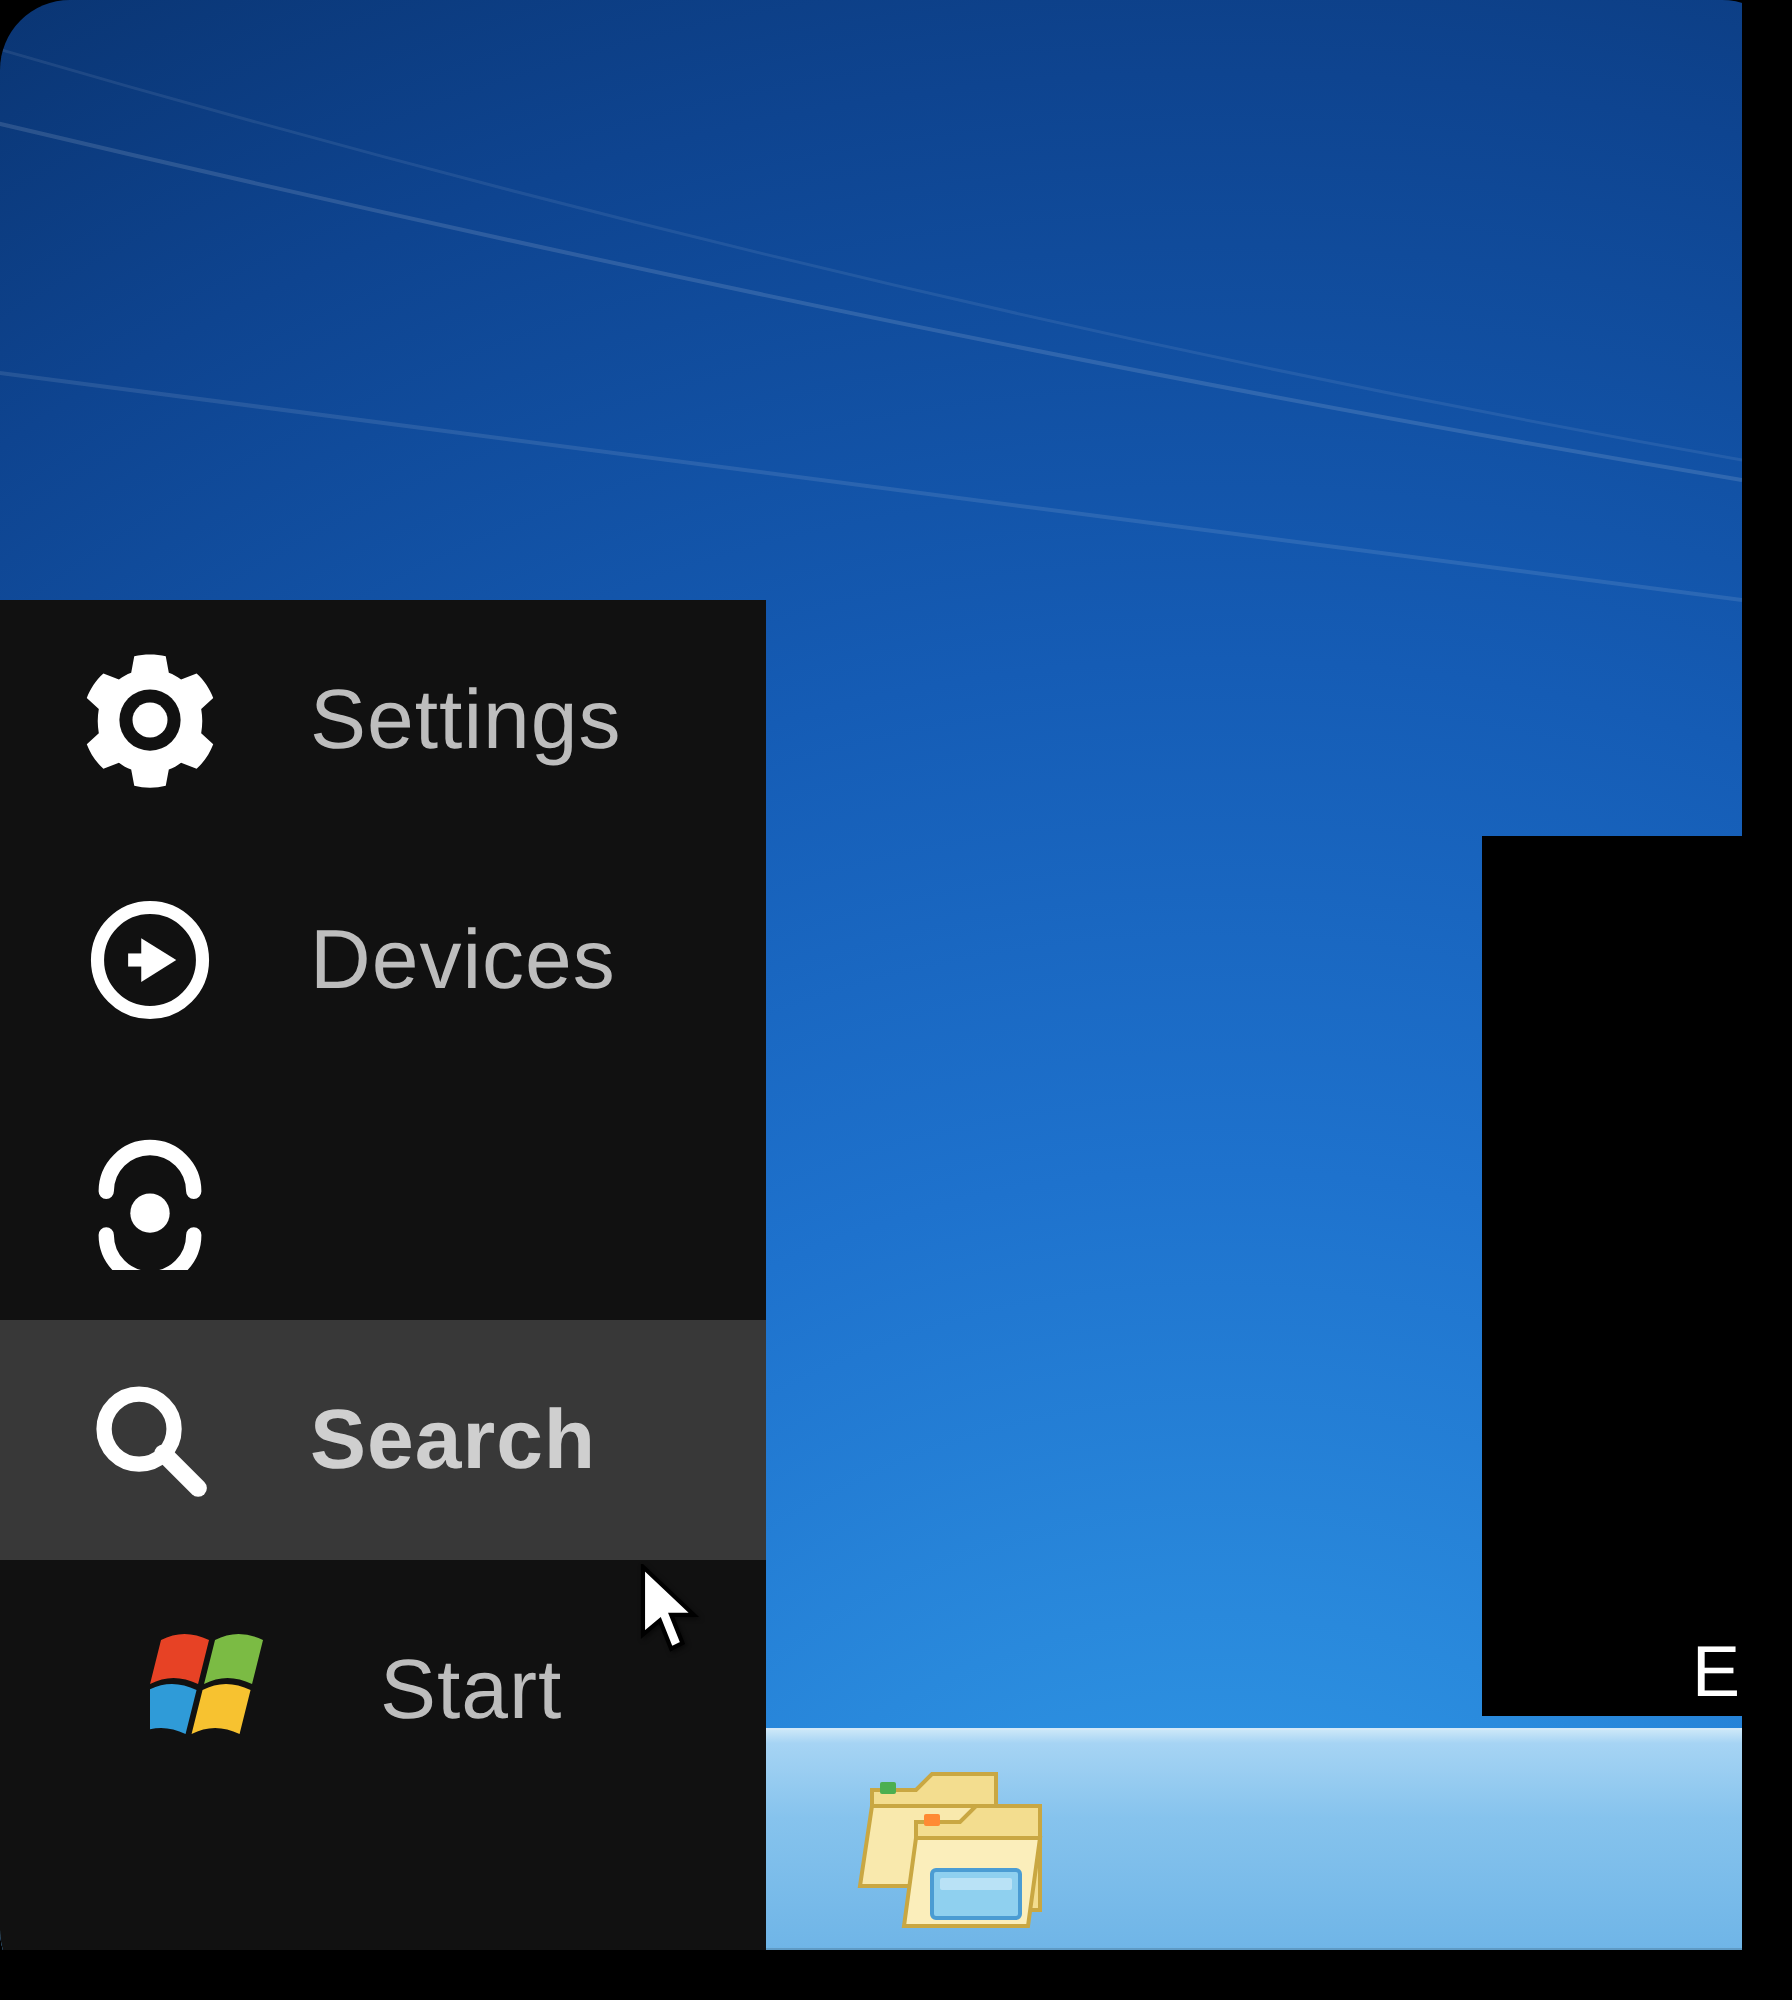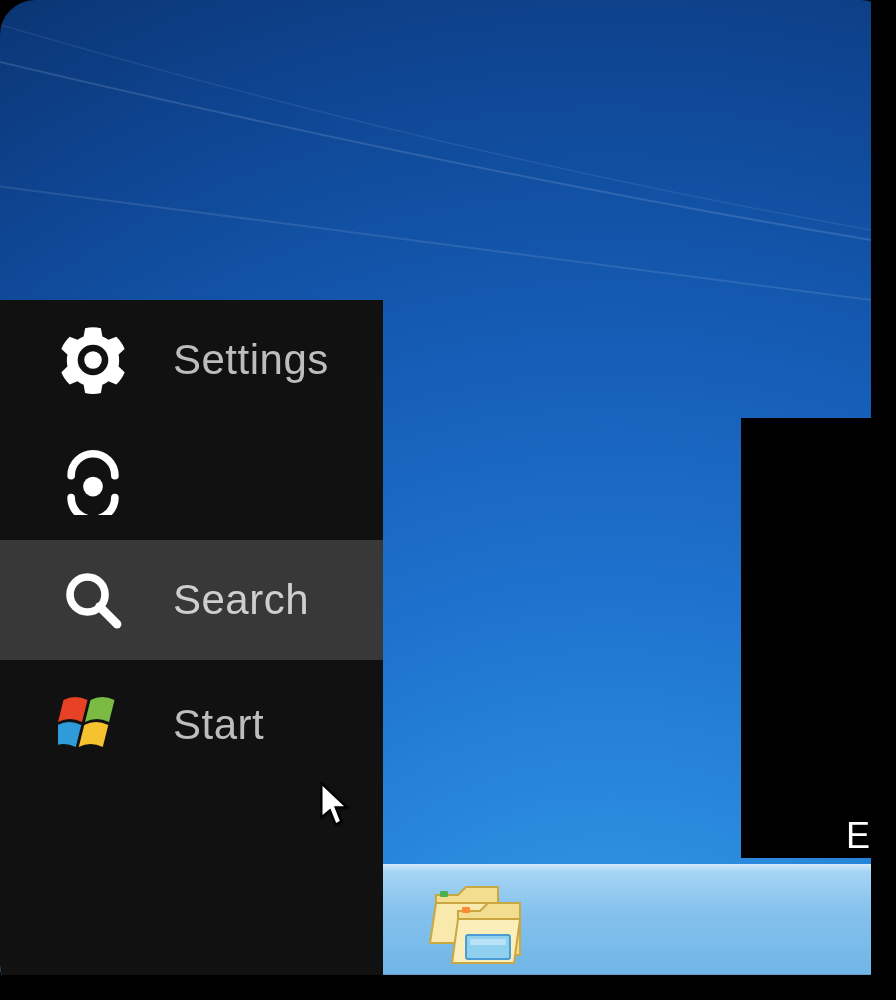--- a/index.html
+++ b/index.html
@@ -90,33 +90,35 @@
     top: 300px;
     width: 383px;
     height: 675px;
     background: #111;
     color: #ddd;
   }
   .charm {
     display: flex;
     align-items: center;
     height: 120px;
-    padding-left: 58px;
+    padding-left: 40px;
     gap: 45px;
     font-size: 42px;
     color: #cfcfcf;
     letter-spacing: 0.5px;
     cursor: pointer;
   }
   .charm.start {
     height: 130px;
+    margin-left: 35px;
   }
   .charm:hover, .charm.hover {
     background: #383838;
     color: #e0e0e0;
+    font-weight: bold;
   }
   .charm .iconbox {
     width: 70px;
     height: 70px;
     display: flex;
     align-items: center;
     justify-content: center;
     flex-shrink: 0;
   }
   .charm .label {
@@ -187,20 +189,30 @@
                 <path d="M32 4 a28 28 0 1 0 0.001 0 Z M32 12 a20 20 0 1 1 -0.001 0 Z" fill="none"></path>
                 <path d="M32 2c2.5 0 4.9.3 7.2.9l1.4 7.5c2 .7 3.9 1.8 5.6 3.1l7.1-2.8c3.4 3.1 6 6.9 7.6 11.2l-5.5 5.1c.3 1.8.5 3.6.5 5.5s-.2 3.7-.5 5.5l5.5 5.1c-1.6 4.3-4.2 8.1-7.6 11.2l-7.1-2.8c-1.7 1.3-3.6 2.4-5.6 3.1l-1.4 7.5c-2.3.6-4.7.9-7.2.9s-4.9-.3-7.2-.9l-1.4-7.5c-2-.7-3.9-1.8-5.6-3.1l-7.1 2.8c-3.4-3.1-6-6.9-7.6-11.2l5.5-5.1c-.3-1.8-.5-3.6-.5-5.5s.2-3.7.5-5.5l-5.5-5.1c1.6-4.3 4.2-8.1 7.6-11.2l7.1 2.8c1.7-1.3 3.6-2.4 5.6-3.1l1.4-7.5C27.1 2.3 29.5 2 32 2Z" fill="#fff"></path>
                 <circle cx="32" cy="32" r="14" fill="#111"></circle>
                 <circle cx="32" cy="32" r="8" fill="#fff"></circle>
               </g>
             </svg>
           </span>
           <span class="label">Settings</span>
         </div>
 
+        <div class="charm">
+          <span class="iconbox">
+            <svg viewBox="0 0 64 64">
+              <circle cx="32" cy="32" r="24" fill="none" stroke="#fff" stroke-width="6"></circle>
+              <polygon points="28,22 44,32 28,42" fill="#fff"></polygon>
+              <line x1="22" y1="32" x2="30" y2="32" stroke="#fff" stroke-width="6"></line>
+            </svg>
+          </span>
+          <span class="label">Devices</span>
+        </div>
 
         <div class="charm">
           <span class="iconbox">
             <svg viewBox="0 0 64 64">
               <path d="M12 28 A20 20 0 0 1 52 28" fill="none" stroke="#fff" stroke-width="7" stroke-linecap="round"></path>
               <circle cx="32" cy="38" r="9" fill="#fff"></circle>
               <path d="M12 48 A20 20 0 0 0 52 48" fill="none" stroke="#fff" stroke-width="7" stroke-linecap="round"></path>
             </svg>
           </span>
         </div>

